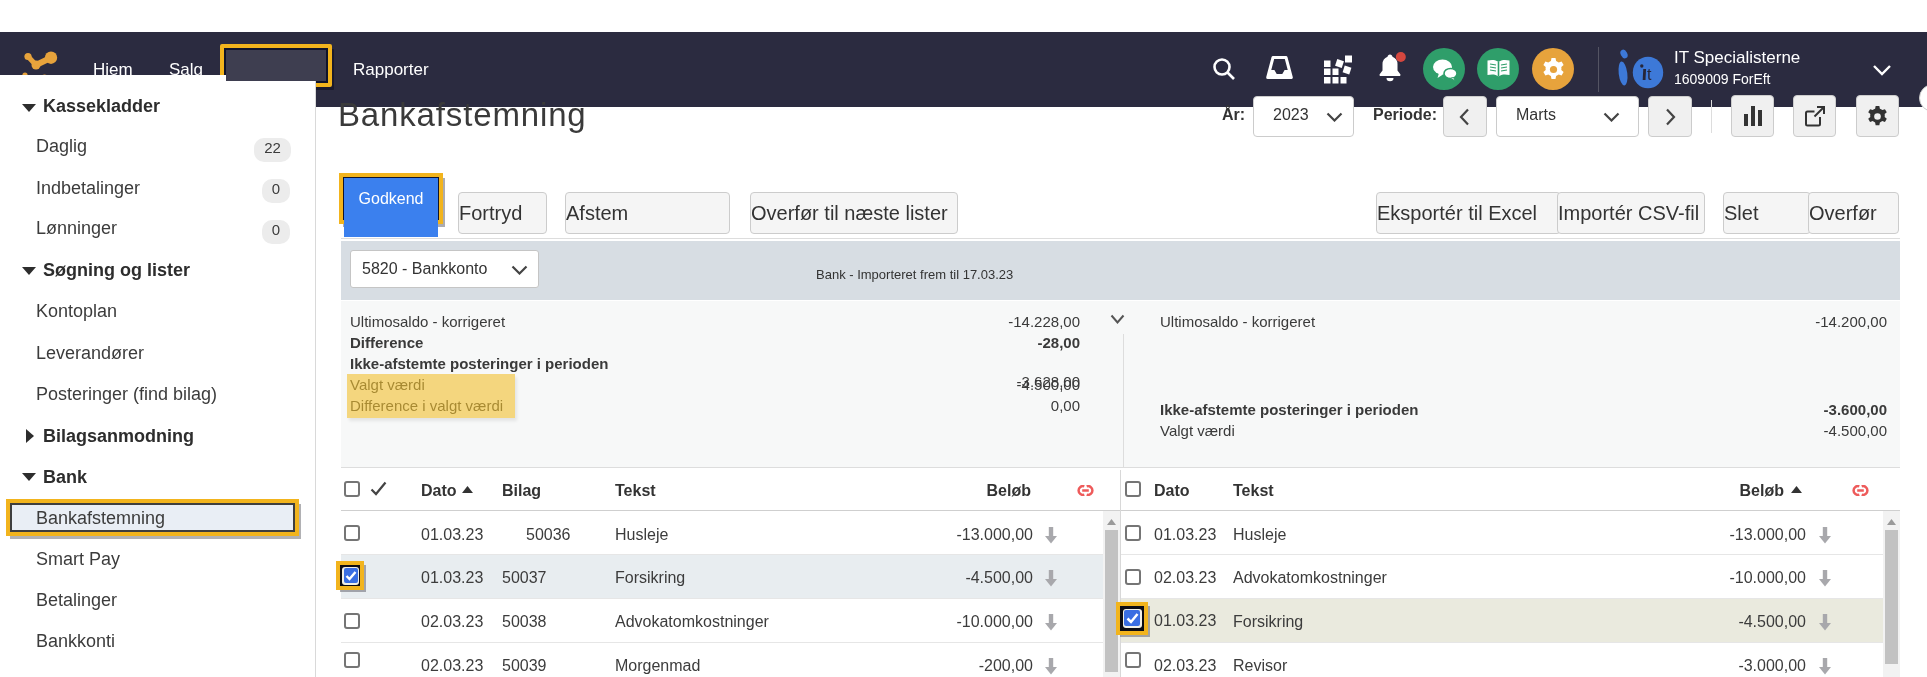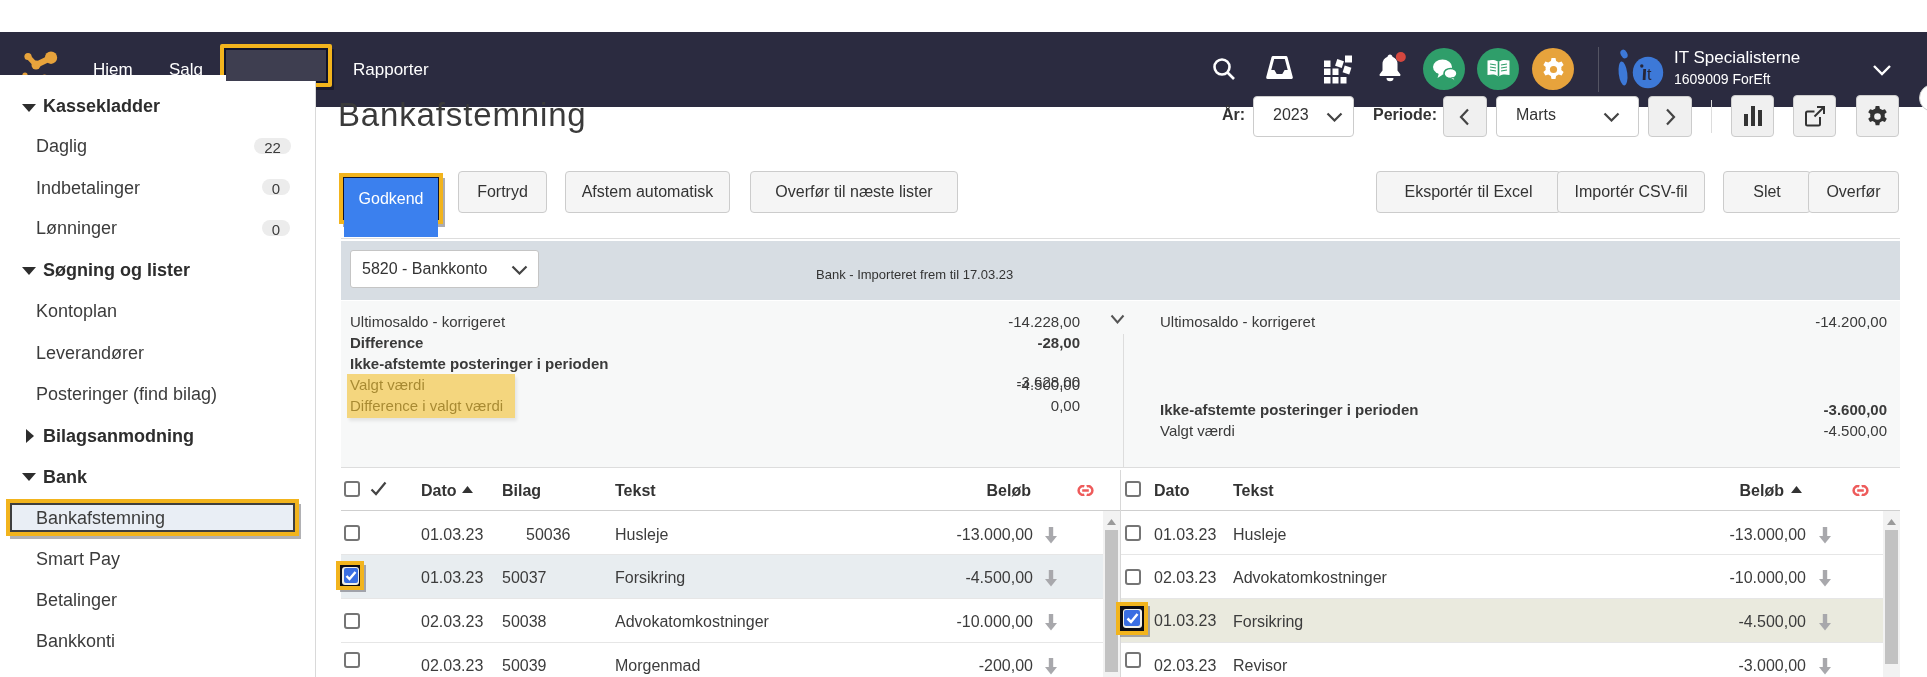--- a/index.html
+++ b/index.html
@@ -8,23 +8,23 @@
   #page { position:relative; width:1927px; height:677px; }
   
   #nav { position:absolute; left:0; top:0; width:1927px; height:75px; background:#2b2b40;margin-top:32px; }
   .navitem { position:absolute; top:0; height:75px; line-height:75px; color:#fff; font-size:17px; z-index:3; }
   .navann { position:absolute; border:4px solid #f2b41d; border-radius:2px; }
   
   #side { position:absolute; left:0; top:75px; width:316px; height:602px; background:#fff; border-right:1px solid #d9d9d9; }
   .sitem { position:absolute; left:36px; font-size:18px; color:#3c3c3c; height:22px; line-height:22px; }
   .shead { position:absolute; left:43px; font-size:18px; font-weight:bold; color:#2d2d2d; height:22px; line-height:22px; }
   .stri  { position:absolute; }
-  .badge { position:absolute; background:#ececec; border-radius:10px; height:16px; line-height:20px; font-size:15px; color:#3c3c3c; text-align:center; }
+  .badge { position:absolute; background:#ececec; border-radius:10px; height:24px; line-height:20px; font-size:15px; color:#3c3c3c; text-align:center; }
   
-  .btn { position:absolute; top:171px; height:42px; background:#f5f5f5; border:1px solid #ccc; border-radius:4px; font-size:16px; color:#333; text-align:center; }
+  .btn { position:absolute; top:192px; height:42px; background:#f5f5f5; border:1px solid #ccc; border-radius:4px; font-size:20px; color:#333; }
   .btn span { display:inline-block; line-height:40px; }
   .selbox { position:absolute; background:#fff; border:1px solid #ccc; border-radius:4px; }
   .iconbtn { position:absolute; top:95px; width:43px; height:42px; background:#f0f0f0; border:1px solid #ccc; border-radius:4px; }
   .prow { position:absolute; font-size:15px; color:#3a3a3a; height:21px; line-height:21px; }
   .thead { position:absolute; font-size:16px; font-weight:bold; color:#333; }
   .tcell { position:absolute; font-size:16px; color:#3c3c3c; }
   .cb { position:absolute; width:16px; height:16px; border:2px solid #757575; border-radius:3px; background:#fff; }
 </style>
 </head>
 <body>

